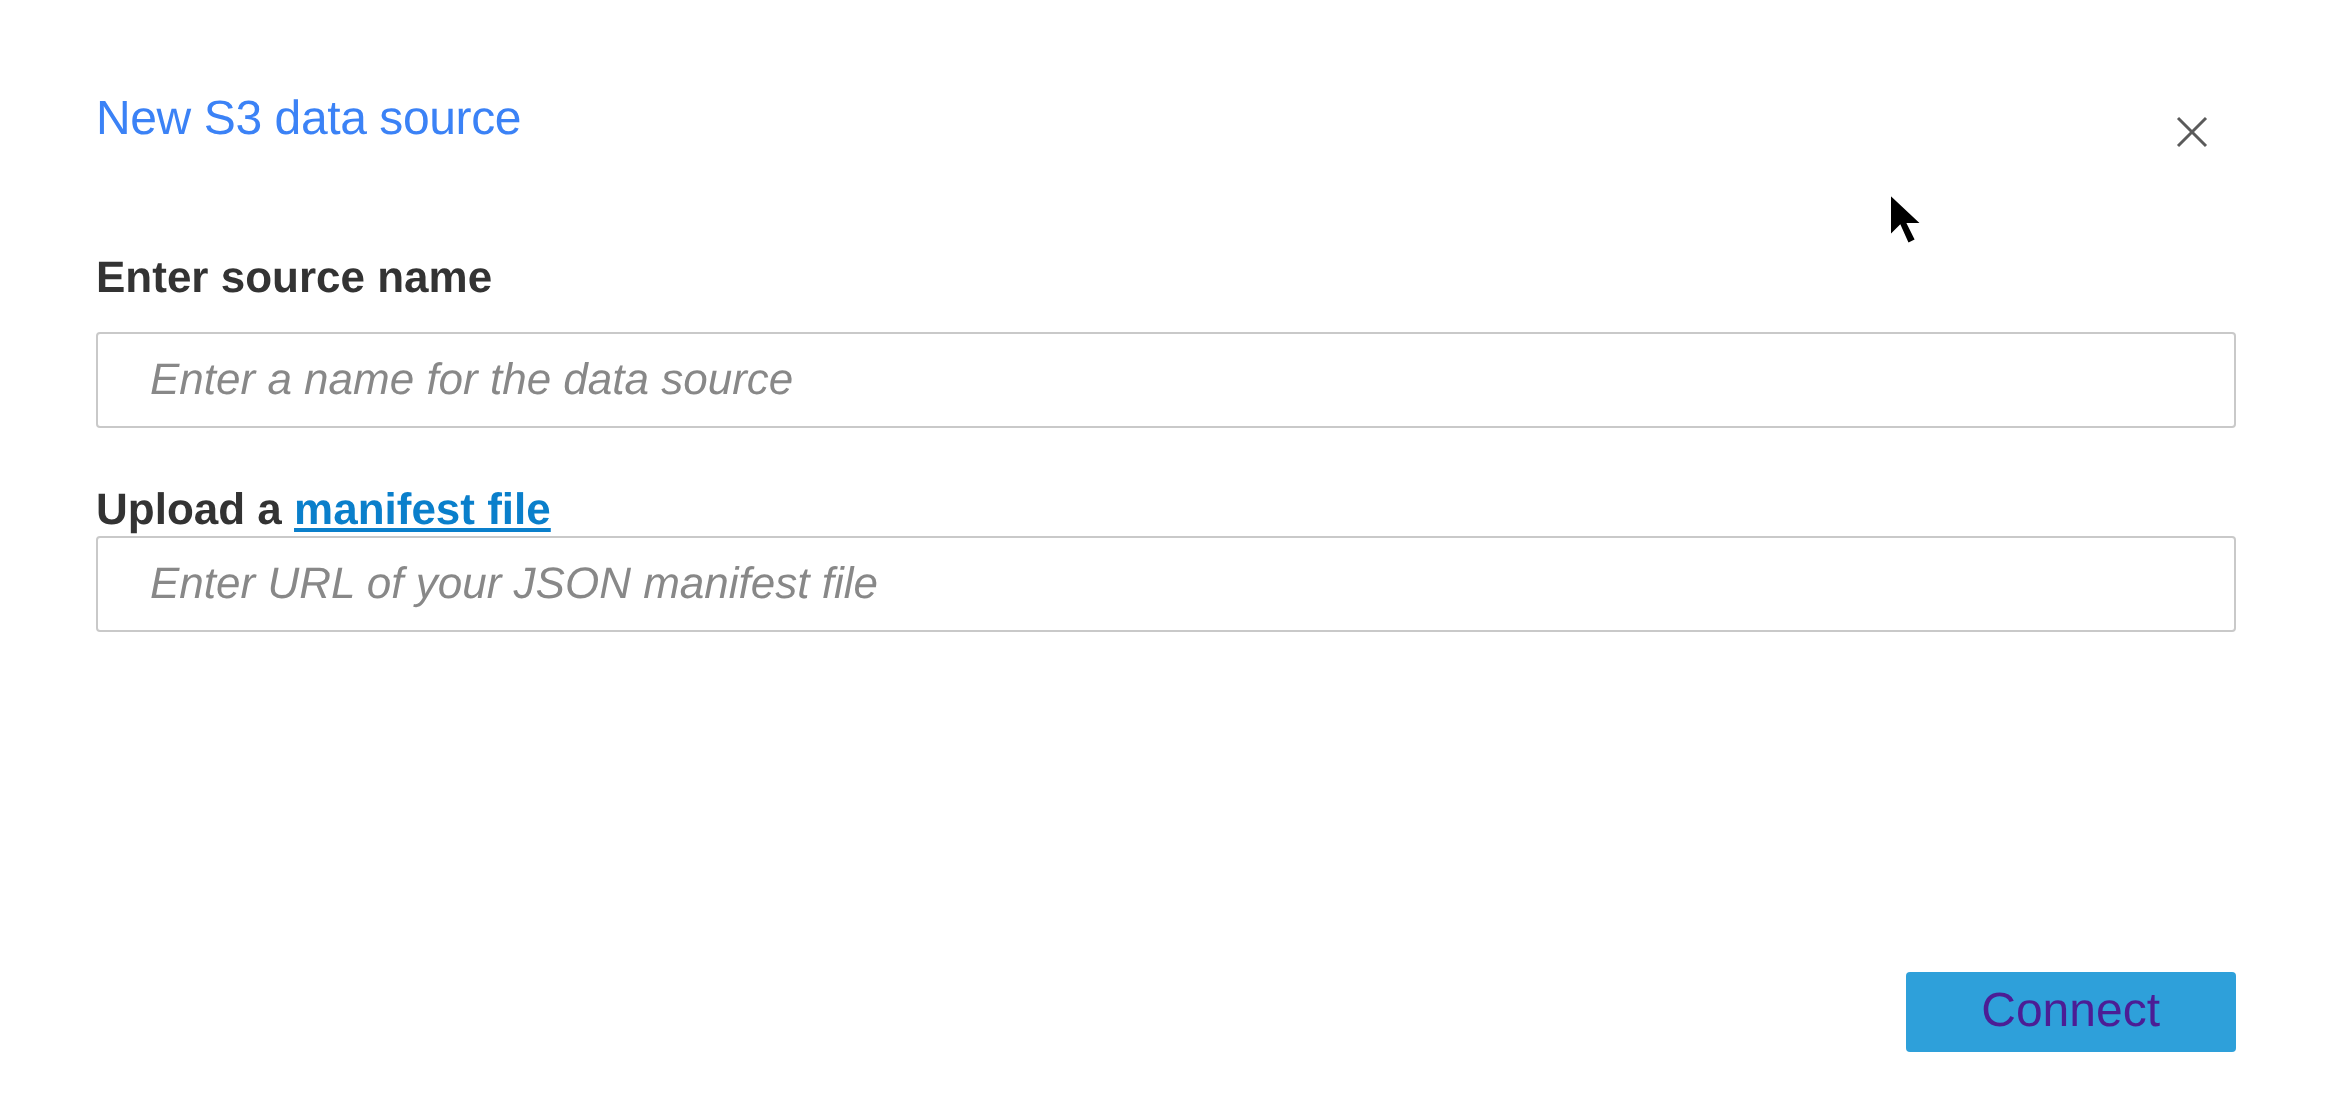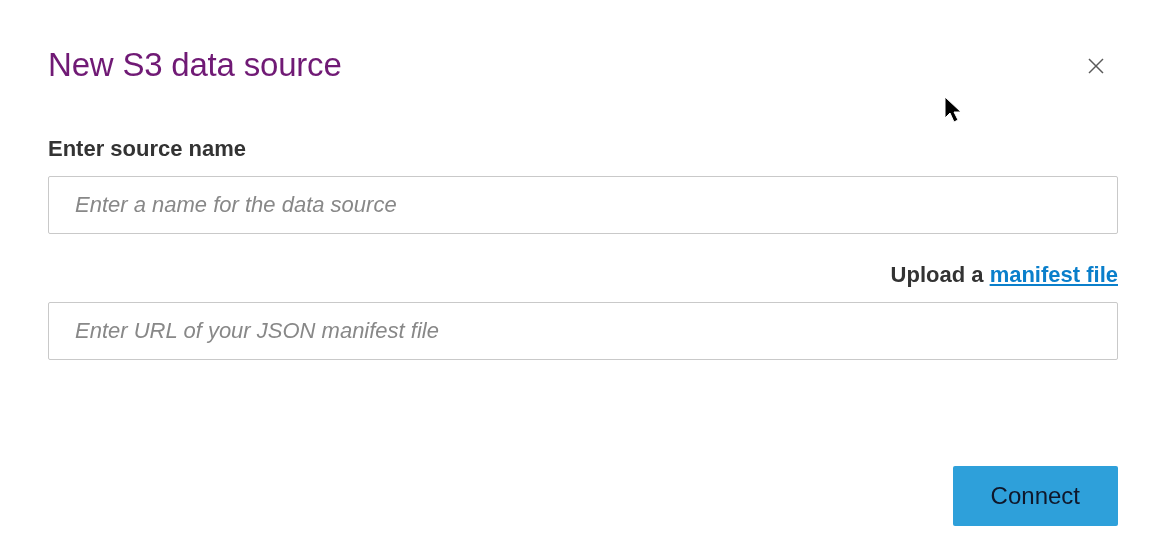--- a/index.html
+++ b/index.html
@@ -10,23 +10,23 @@
     body {
       font-family: "Amazon Ember", "Helvetica Neue", Helvetica, Arial, sans-serif;
       background: #fff;
       width: 1166px;
       height: 552px;
       position: relative;
       padding: 46px 48px 0 48px;
       color: #333;
     }
     .title {
-      font-size: 33px;
+      font-size: 24px;
       font-weight: 400;
-      color: #701a75;
+      color: #3b82f6;
       letter-spacing: -0.2px;
       margin-bottom: 52px;
     }
     .close-btn {
       position: absolute;
       top: 52px;
       right: 56px;
       width: 28px;
       height: 28px;
       background: none;
@@ -52,41 +52,40 @@
     }
     .field-label {
       font-size: 22px;
       font-weight: 700;
       color: #333;
       display: block;
       margin-bottom: 14px;
     }
     .text-input {
       width: 100%;
-      height: 58px;
+      height: 48px;
       border: 1px solid #c9c9c9;
       border-radius: 2px;
       font-size: 22px;
       font-style: italic;
       padding: 0 26px;
       color: #333;
       outline: none;
     }
     .text-input::placeholder {
       color: #888;
       font-style: italic;
     }
     .field-block {
       margin-bottom: 28px;
     }
     .upload-row {
       display: flex;
       align-items: center;
-      justify-content: flex-end;
-      margin-bottom: 14px;
+      justify-content: space-between;
     }
     .upload-label-group {
       font-size: 22px;
       font-weight: 700;
       color: #333;
     }
     .manifest-link {
       color: #0a7fcb;
       text-decoration: underline;
       font-weight: 700;
@@ -128,25 +127,25 @@
     .radio-label {
       font-size: 22px;
       color: #333;
       font-weight: 400;
     }
     .connect-btn {
       position: absolute;
       right: 48px;
       bottom: 26px;
       background: #2ea0da;
-      color: #0f172a;
+      color: #4c1d95;
       border: none;
       font-size: 24px;
       font-weight: 400;
-      padding: 16px 38px;
+      padding: 6px 38px;
       border-radius: 2px;
       cursor: pointer;
     }
   </style>
 </head>
 <body>
 
 
 
 <h1 class="title">New S3 data source</h1>

